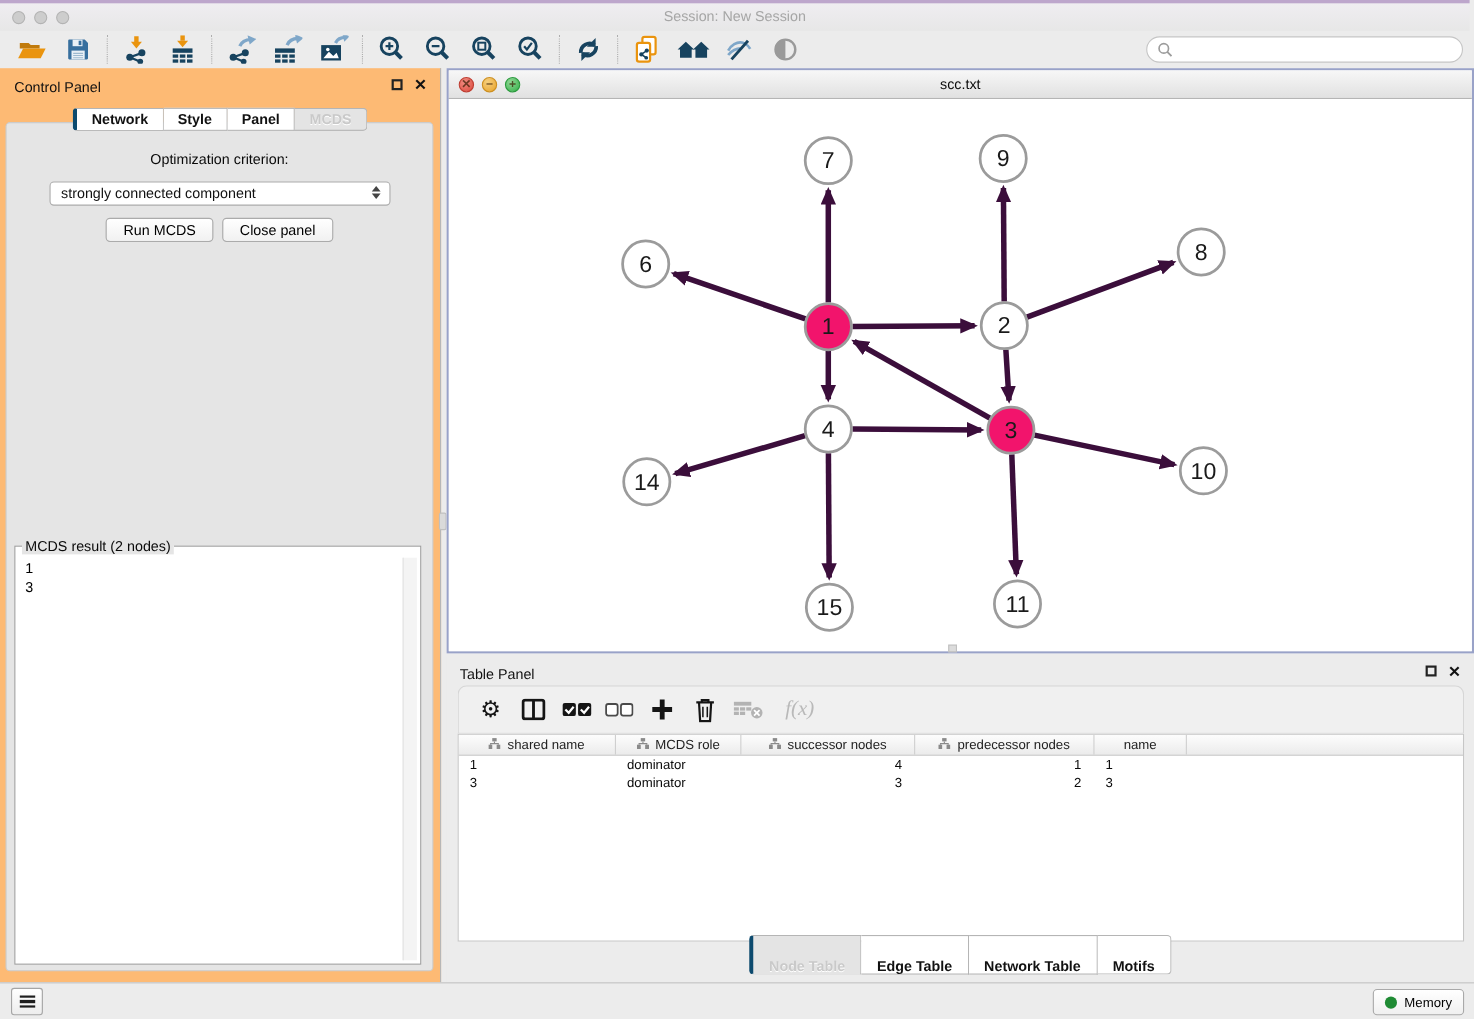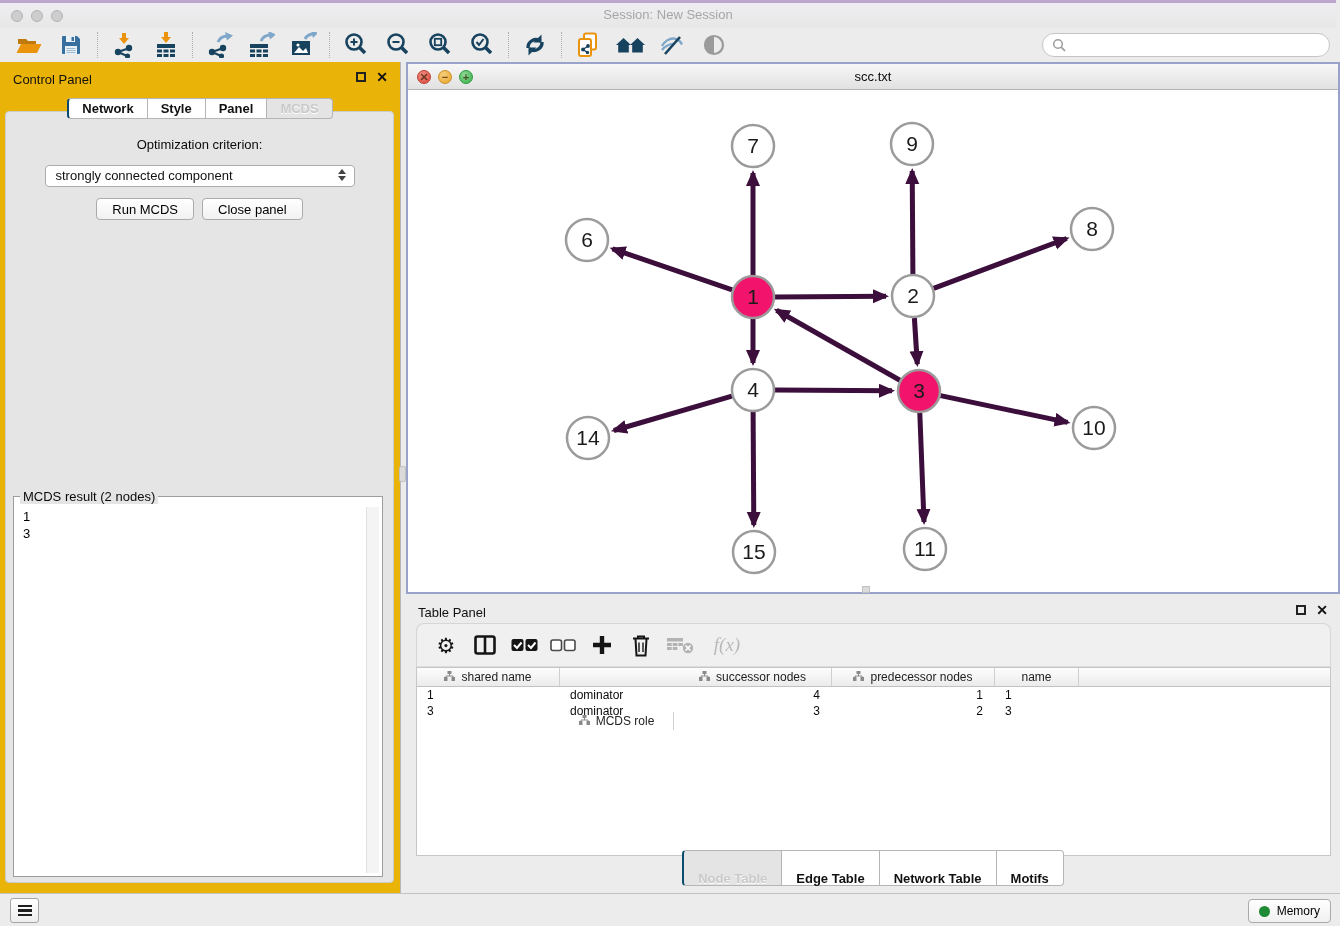--- a/index.html
+++ b/index.html
@@ -13,28 +13,28 @@
   .win-title{text-align:center;line-height:24px;font-size:13px;color:#a6a6a6}
 
   
   .toolbar{position:absolute;top:28px;left:0;right:0;height:34px;display:flex;align-items:center;padding-left:8px}
   .tbtn{width:42px;height:30px;display:flex;align-items:center;justify-content:center;background:none;border:none;cursor:pointer}
   .tsep{width:1px;height:26px;border-left:1px dotted #adadad;margin:0 5px}
   .searchbox{position:absolute;right:10px;top:5px;width:288px;height:24px;background:#fff;border:1px solid #c5c5c5;border-radius:12px;display:flex;align-items:center;padding:0 9px}
   .searchbox input{border:none;outline:none;flex:1;font-size:12px;background:transparent;margin-left:6px;height:18px}
 
   
-  .control-panel{position:absolute;left:0;top:62px;width:401px;height:831px;border-right:1px solid #b7b7b7;background:#eab308}
+  .control-panel{position:absolute;left:0;top:62px;width:401px;height:831px;border-right:1px solid #b7b7b7;background:#fdba74}
   .cp-title{position:absolute;left:13px;top:10px;font-size:13px}
   .panel-icons{position:absolute;right:12px;top:9px;display:flex;gap:10px;align-items:center}
   .float-icon{width:10px;height:10px;border:2px solid #222}
   .close-icon{font-size:14px;font-weight:bold;color:#111;line-height:12px}
   .cp-tabs{position:absolute;left:0;right:0;top:36px;display:flex;justify-content:center;z-index:2}
   .seg-tab{background:#fff;border:1px solid #b5b5b5;border-left:none;padding:0 13px;font-size:13px;font-weight:600;height:21px;line-height:19px;cursor:pointer;white-space:nowrap}
-  .seg-tab:first-child{border-left:2px solid #0c4a6e;border-radius:4px 0 0 4px}
+  .seg-tab:first-child{border-left:4px solid #0c4a6e;border-radius:4px 0 0 4px}
   .seg-tab:last-child{border-radius:0 4px 4px 0}
   .seg-tab.selected{background:#e4e4e4;color:#c9c9c9;text-shadow:0 1px 0 #fff}
   .cp-content{position:absolute;left:5px;right:6px;top:49px;bottom:10px;background:#e5e5e5;border:1px solid #cccccc;border-radius:4px}
   .opt-label{margin-top:25px;text-align:center;font-size:13px;color:#0a0a0a}
   .dropdown{position:relative;margin:13px auto 0;width:310px;height:22px;background:#fff;border:1px solid #ababab;border-radius:4px;font-size:13px;line-height:20px;padding-left:10px;cursor:pointer}
   .dd-arrows{position:absolute;right:8px;top:3px;display:flex;flex-direction:column;gap:2px}
   .dd-arrows i{display:block;width:0;height:0;border-left:4px solid transparent;border-right:4px solid transparent}
   .dd-up{border-bottom:5px solid #444}
   .dd-down{border-top:5px solid #444}
   .cp-buttons{margin-top:11px;display:flex;justify-content:center;gap:8px}
@@ -410,21 +410,21 @@
     <div class="thead">
         <div class="th" style="width: 143px;">
           <span><svg width="11" height="10" viewBox="0 0 11 10">
               <rect x="3.5" y="0" width="4" height="3" fill="#8a8a8a"></rect>
               <rect x="0" y="6" width="3.5" height="4" fill="#8a8a8a"></rect>
               <rect x="7.5" y="6" width="3.5" height="4" fill="#8a8a8a"></rect>
               <path d="M5.5 3v2M2 6V5h7v1" stroke="#8a8a8a" fill="none"></path>
             </svg></span>
           <span>shared name</span>
         </div>
-        <div class="th" style="width: 114px; margin-top: 44px;">
+        <div class="th" style="width: 114px;">
           <span><svg width="11" height="10" viewBox="0 0 11 10">
               <rect x="3.5" y="0" width="4" height="3" fill="#8a8a8a"></rect>
               <rect x="0" y="6" width="3.5" height="4" fill="#8a8a8a"></rect>
               <rect x="7.5" y="6" width="3.5" height="4" fill="#8a8a8a"></rect>
               <path d="M5.5 3v2M2 6V5h7v1" stroke="#8a8a8a" fill="none"></path>
             </svg></span>
           <span>MCDS role</span>
         </div>
         <div class="th" style="width: 158px;">
           <span><svg width="11" height="10" viewBox="0 0 11 10">

